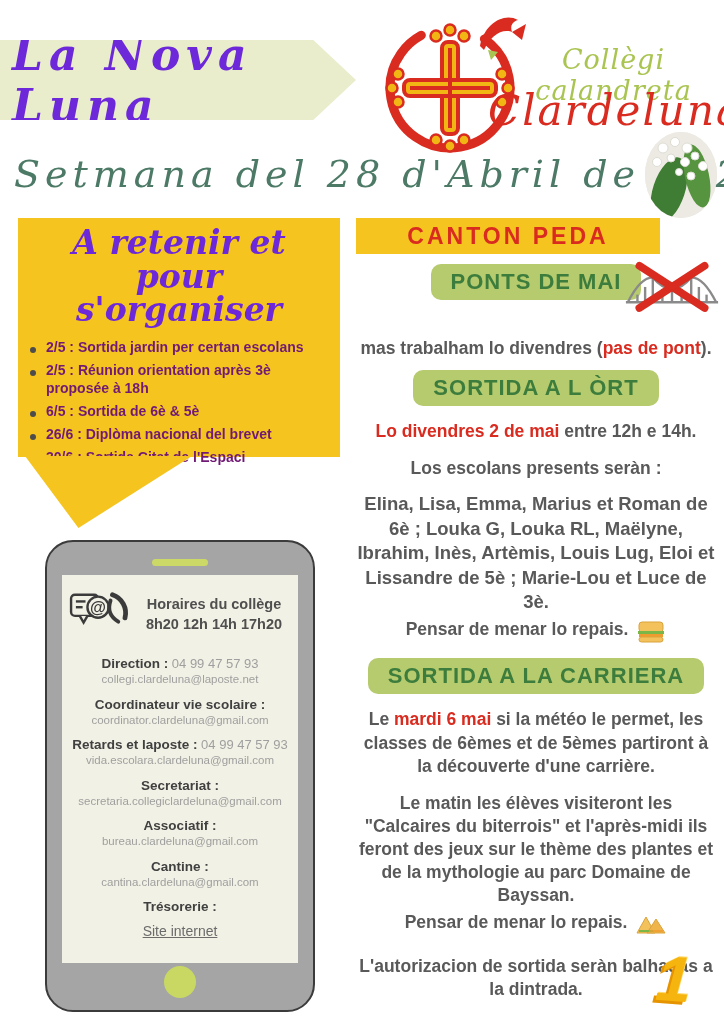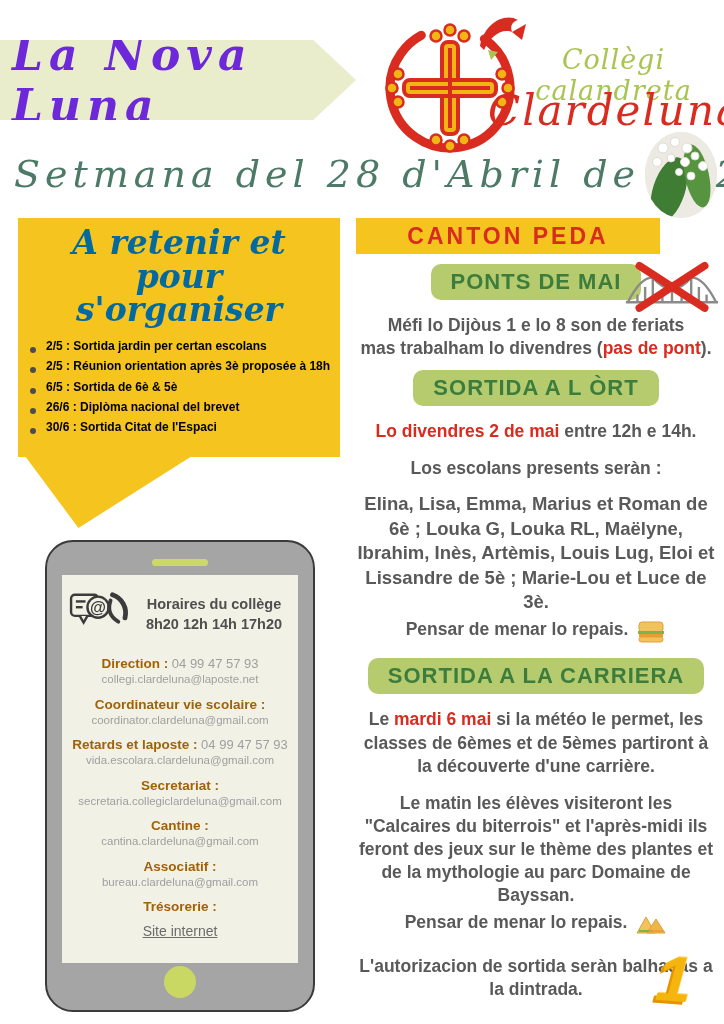--- a/index.html
+++ b/index.html
@@ -24,25 +24,25 @@
   .week-line { position:absolute; left:14px; top:152px; width:630px; font-size:38px;
     color:#4c7a66; letter-spacing:5px; white-space:nowrap; }
   .lily { position:absolute; left:645px; top:132px; width:72px; height:86px;
     border-radius:50%; overflow:hidden; background:#e8e8e2; }
 
   
   .bubble { position:absolute; left:18px; top:218px; width:322px; height:239px;
     background:#f5c41f; padding:8px 6px 0 6px; }
   .bubble-tail { position:absolute; left:25px; top:456px; width:167px; height:72px;
     background:#f5c41f; clip-path:polygon(0 0, 100% 0, 32% 100%); }
-  .bubble-title { text-align:center; color:#0369a1; font-size:33px; line-height:1.02;
+  .bubble-title { text-align:center; color:#6d28d9; font-size:33px; line-height:1.02;
     font-weight:bold; }
   .bubble-list { margin-top:12px; list-style:none; }
-  .bubble-list li { position:relative; padding-left:22px; color:#000000; font-weight:bold;
-    font-size:12px; line-height:1.28; margin-bottom:5px; }
+  .bubble-list li { position:relative; padding-left:22px; color:#701a75; font-weight:bold;
+    font-size:14px; line-height:1.28; margin-bottom:5px; }
   .bubble-list li::before { content:""; position:absolute; left:6px; top:8px; width:6px;
     height:6px; border-radius:50%; background:#4d4d4d; }
 
   
   .right-col { position:absolute; left:356px; top:218px; width:360px; text-align:center; }
   .canton-banner { width:304px; height:36px; background:#f5c41f; margin:0 0 0 0;
     display:flex; align-items:center; justify-content:center; }
   .canton-banner span { color:#d92b1f; font-weight:bold; font-size:23px; letter-spacing:3px; }
   .pill { display:inline-block; background:#b6ca6e; color:#3c7c3c; font-weight:bold;
     font-size:22px; letter-spacing:1px; padding:5px 20px; border-radius:10px; }
@@ -59,21 +59,21 @@
   .phone-speaker { position:absolute; left:50%; top:17px; transform:translateX(-50%);
     width:56px; height:7px; border-radius:4px; background:#ccd966; }
   .phone-screen { position:absolute; left:15px; top:33px; width:236px; height:388px;
     background:#f2f1e5; padding:10px 4px 0 4px; overflow:hidden; }
   .phone-home { position:absolute; left:50%; bottom:12px; transform:translateX(-50%);
     width:32px; height:32px; border-radius:50%; background:#c9d863; }
   .screen-header { display:flex; align-items:center; gap:6px; padding:2px 2px 4px 2px; }
   .hours-block { flex:1; text-align:center; color:#4f4f4f; font-weight:bold; font-size:14.5px;
     line-height:1.35; }
   .contact-block { text-align:center; margin-top:7px; }
-  .contact-label { color:#a16207; font-weight:bold; font-size:13.5px; }
+  .contact-label { color:#404040; font-weight:bold; font-size:13.5px; }
   .contact-inline { color:#9f9f9f; font-weight:normal; font-size:13px; }
   .contact-email { color:#9f9f9f; font-size:11.5px; line-height:1.35; white-space:nowrap; }
   .links-block { text-align:center; margin-top:6px; position:relative; }
   .screen-link { display:block; color:#6b6b6b; font-size:14px; text-decoration:underline;
     line-height:1.5; cursor:pointer; }
 
   
   .page-number { position:absolute; left:656px; top:942px; font-size:64px; font-weight:bold;
     font-style:italic; color:#f6b40e;
     text-shadow:-3px 3px 0 #e59400, 1px -1px 0 #ffd96b; transform:rotate(4deg); }
@@ -183,21 +183,21 @@
           </g>
           <g stroke="#d92b1f" stroke-width="8" stroke-linecap="round">
             <line x1="16" y1="8" x2="84" y2="52"></line>
             <line x1="84" y1="8" x2="16" y2="52"></line>
           </g>
         </svg>
       </span>
     </div>
 
     <div class="para">
-      <span>Méfi lo Dijòus 1 e lo 8 son de feriats</span><br>
+      <br>
       <span>mas trabalham lo divendres (</span><span class="red">pas de pont</span><span>).</span>
     </div>
 
     <div class="pill-row">
       <span class="pill">SORTIDA A L ÒRT</span>
     </div>
 
     <div class="para">
       <span class="red">Lo divendres 2 de mai</span><span> entre 12h e 14h.</span>
     </div>
@@ -280,30 +280,30 @@
         <div><span class="contact-label">Retards et laposte :</span><span class="contact-inline"> 04 99 47 57 93</span></div>
         <div class="contact-email">vida.escolara.clardeluna@gmail.com</div>
       </div>
 
       <div class="contact-block">
         <div><span class="contact-label">Secretariat :</span></div>
         <div class="contact-email">secretaria.collegiclardeluna@gmail.com</div>
       </div>
 
       <div class="contact-block">
+        <div><span class="contact-label">Associatif :</span></div>
+        <div class="contact-email">bureau.clardeluna@gmail.com</div>
+      </div>
+
+      <div class="contact-block">
         <div><span class="contact-label">Cantine :</span></div>
         <div class="contact-email">cantina.clardeluna@gmail.com</div>
       </div>
 
       <div class="contact-block">
-        <div><span class="contact-label">Associatif :</span></div>
-        <div class="contact-email">bureau.clardeluna@gmail.com</div>
-      </div>
-
-      <div class="contact-block">
         <div><span class="contact-label">Trésorerie :</span></div>
       </div>
 
       <div class="links-block">
         <a class="screen-link">Site internet</a>
 
       </div>
 
     </div>
     <div class="phone-home"></div>

